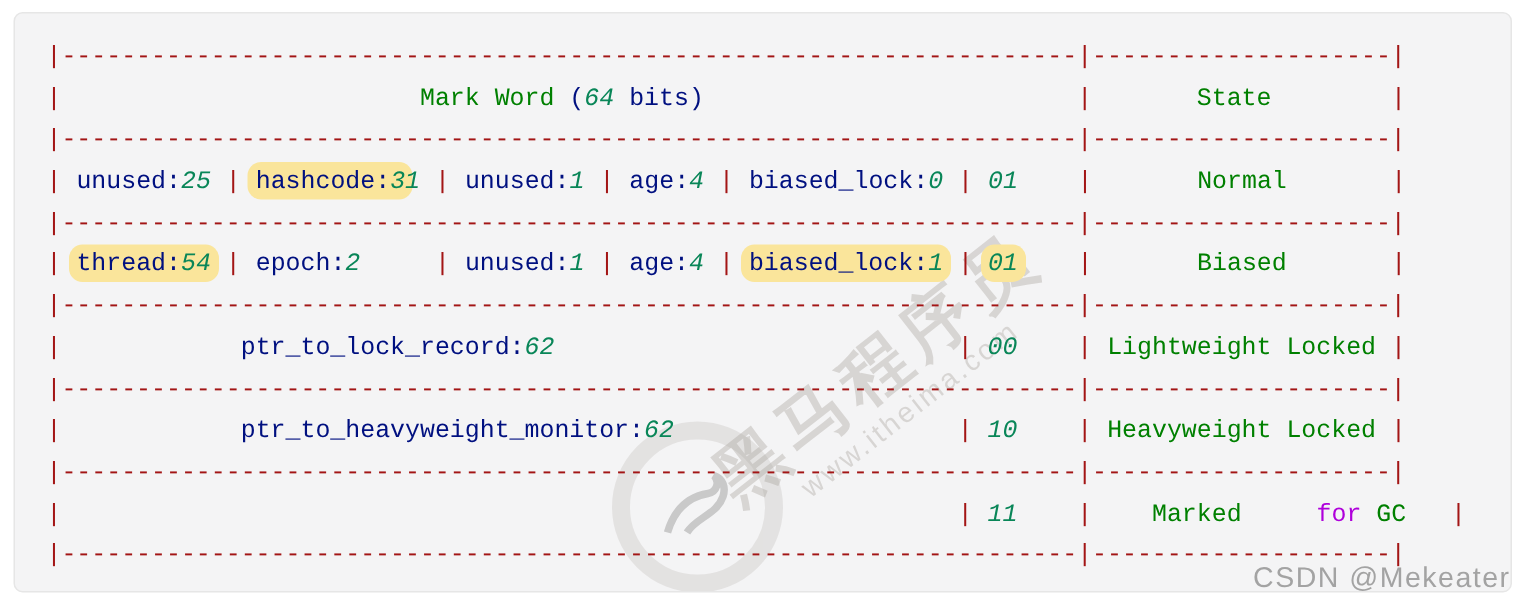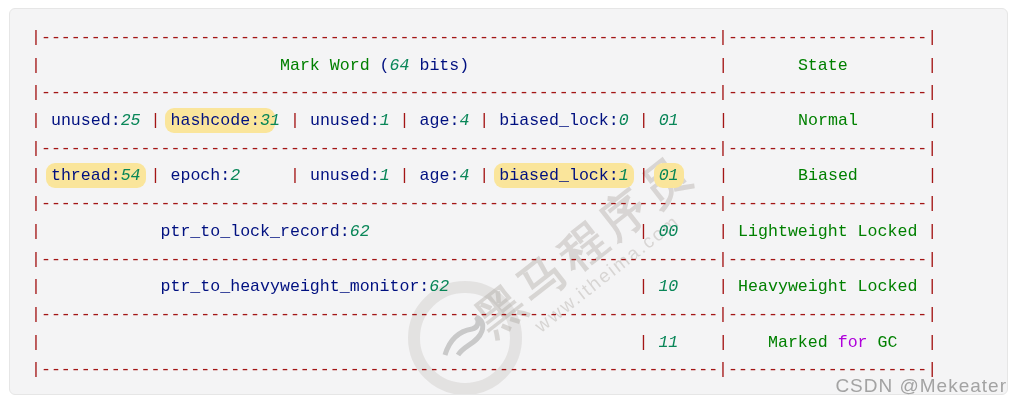--- a/index.html
+++ b/index.html
@@ -28,21 +28,21 @@
     line-height:27.7px;
     letter-spacing:0;
     white-space:pre;
     z-index:2;
   }
   .line{height:27.7px;white-space:pre;}
   .tok-p{color:var(--c-p);}
   .tok-i{color:var(--c-i);}
   .tok-n{color:var(--c-n);font-style:italic;}
   .tok-g{color:var(--c-g);}
-  .tok-k{color:var(--c-k);}
+  .tok-k{color:var(--c-k);margin-left:40px;}
   .hl{
     background:var(--c-hl);
     border-radius:9px;
     padding:3px 5px;
     margin:0 -5px;
   }
   
   .wm-text{
     position:absolute;
     left:432px; top:208px;

